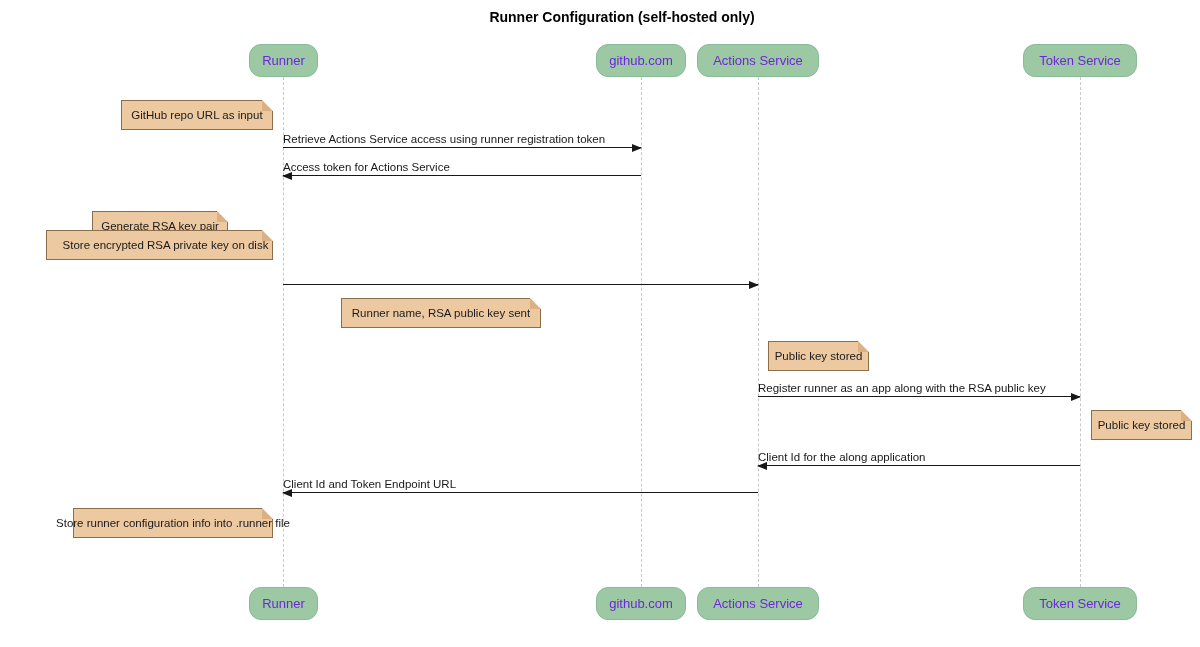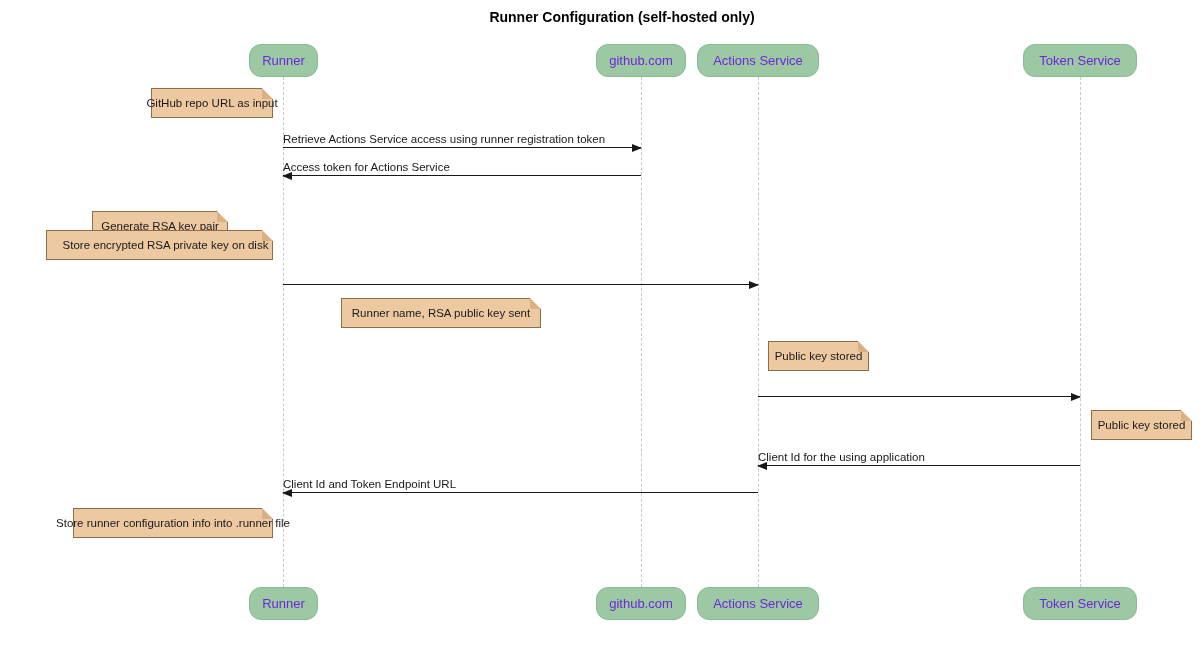--- a/index.html
+++ b/index.html
@@ -140,32 +140,33 @@
     <span class="head right"></span>
   </div>
   <div class="msg" style="left:283px;top:159px;width:358px;">
     <span class="label">Access token for Actions Service</span>
     <span class="head left"></span>
   </div>
   <div class="msg" style="left:283px;top:268px;width:475px;">
     <span class="head right"></span>
   </div>
   <div class="msg" style="left:758px;top:380px;width:322px;">
+    <span class="label">Register runner as an app along with the RSA public key</span>
     <span class="head right"></span>
   </div>
   <div class="msg" style="left:758px;top:449px;width:322px;">
-    <span class="label">Client Id for the using application</span>
+    <span class="label">Client Id for the along application</span>
     <span class="head left"></span>
   </div>
   <div class="msg" style="left:283px;top:476px;width:475px;">
     <span class="label">Client Id and Token Endpoint URL</span>
     <span class="head left"></span>
   </div>
 
-  <div class="note" style="right:927px;top:88px;width:122px;">
+  <div class="note" style="right:927px;top:100px;width:152px;">
     <span>GitHub repo URL as input</span>
   </div>
   <div class="note" style="right:972px;top:188px;width:136px;margin-top:23px;">
     <span>Generate RSA key pair</span>
   </div>
   <div class="note" style="right:927px;top:230px;width:227px;padding-left:16px;">
     <span>Store encrypted RSA private key on disk</span>
   </div>
   <div class="note" style="left:293px;top:298px;width:200px;margin-left:48px;">
     <span>Runner name, RSA public key sent</span>

